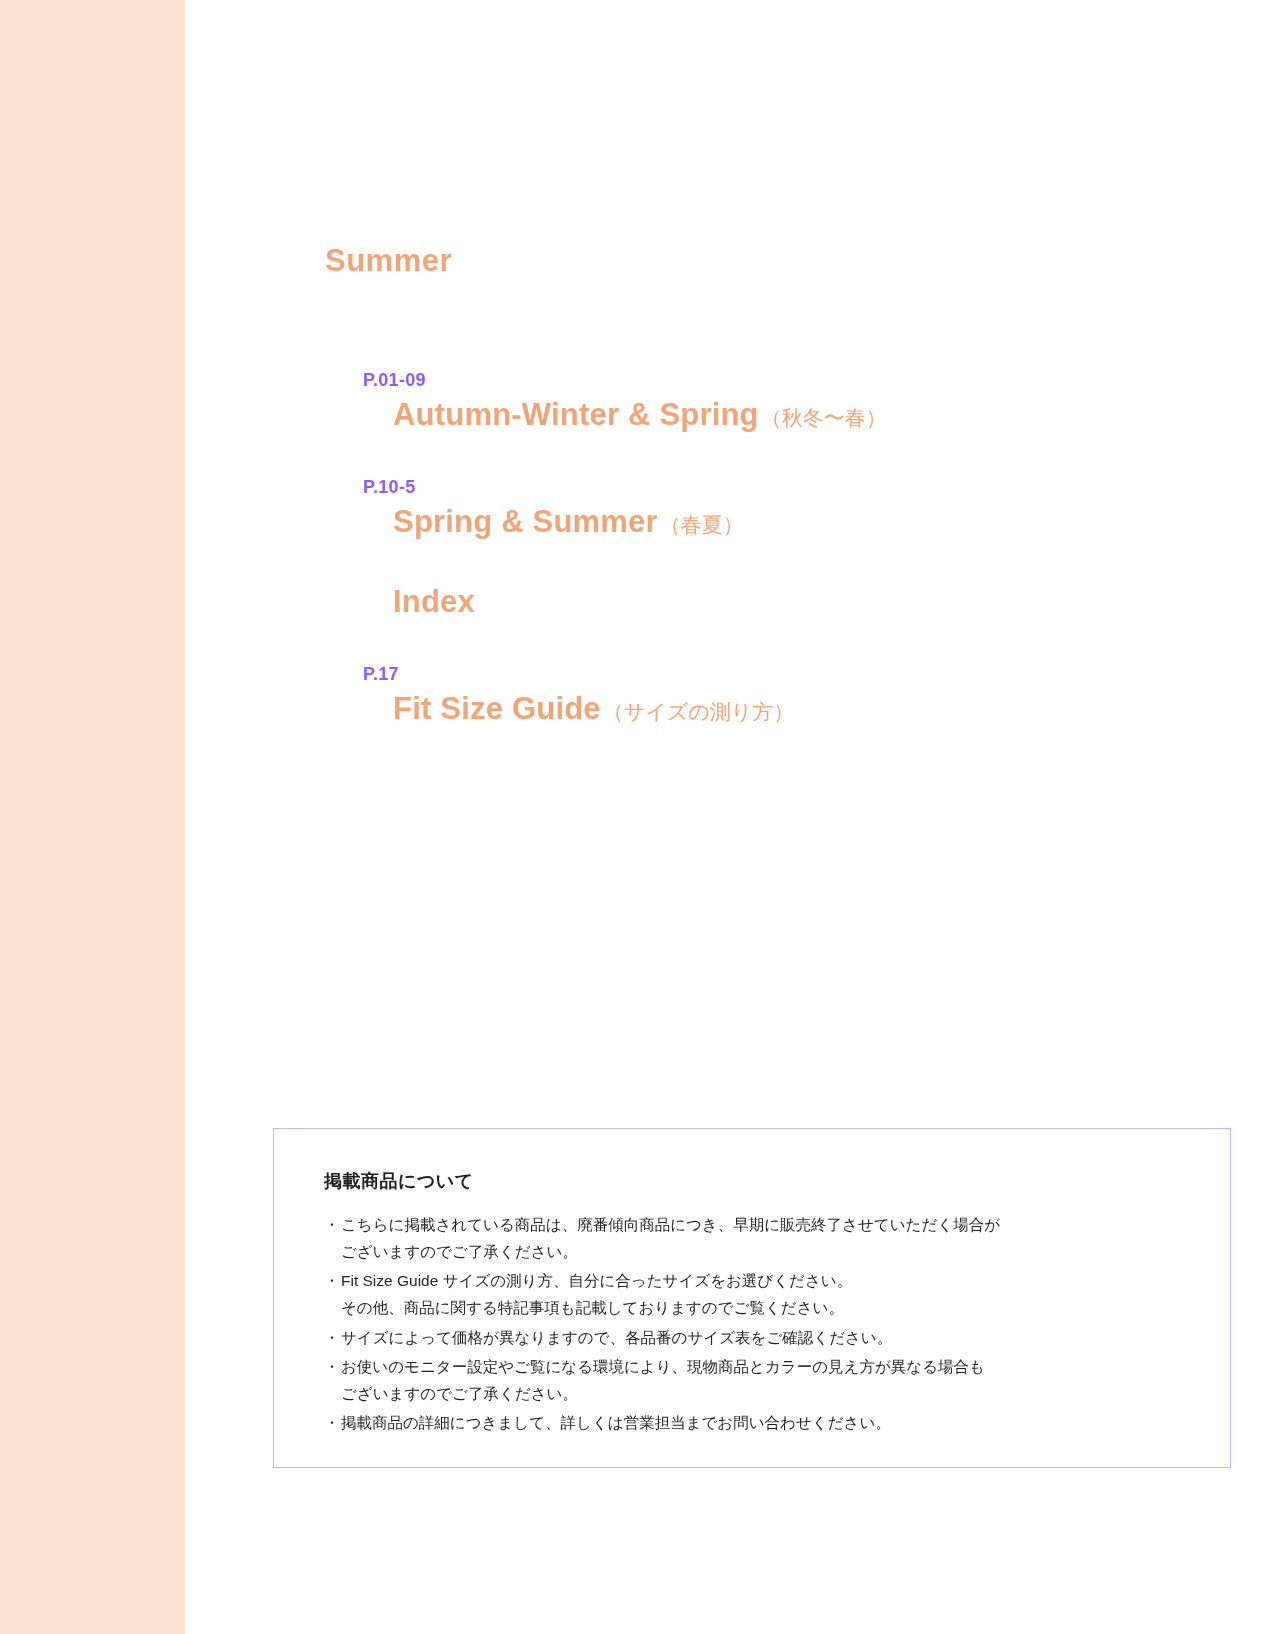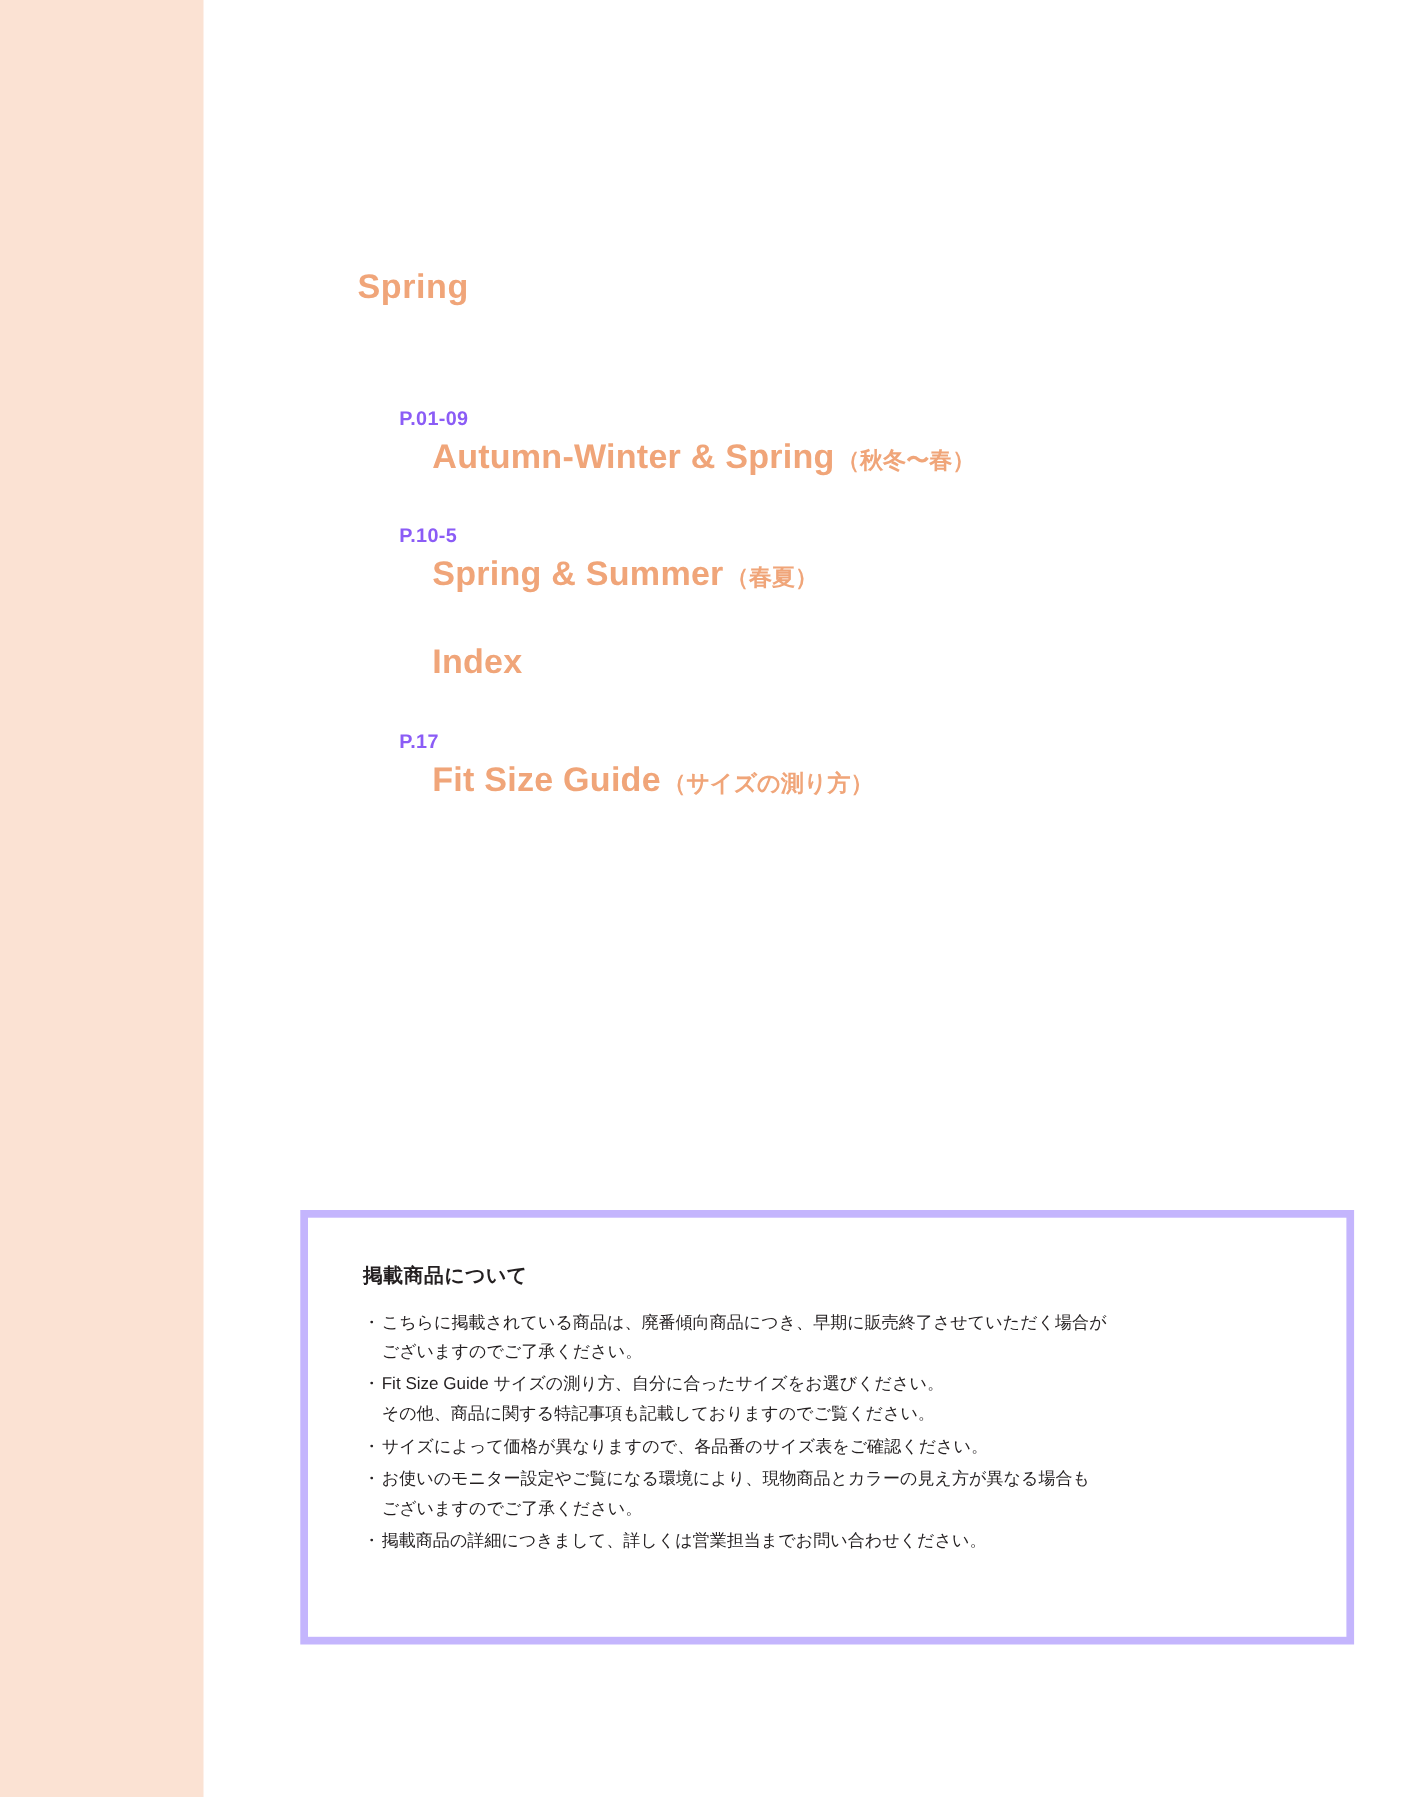--- a/index.html
+++ b/index.html
@@ -69,34 +69,34 @@
     white-space: nowrap;
   }
   .toc-en {
     font-size: 31px;
     font-weight: bold;
     color: #f0a579;
     letter-spacing: 0.2px;
   }
   .toc-jp {
     font-size: 21px;
-    font-weight: bold;
+    font-weight: normal;
     color: #f0a579;
     margin-left: 2px;
     text-align: center;
   }
 
   
   .notice {
     position: absolute;
     left: 88px;
-    top: 1100px;
+    top: 1128px;
     width: 958px;
-    height: 395px;
-    border: 7px solid #c4b5fd;
+    height: 340px;
+    border: 1px solid #c4b5fd;
     box-sizing: border-box;
     background: #ffffff;
   }
   .notice-title {
     position: absolute;
     left: 50px;
     top: 40px;
     font-size: 18px;
     font-weight: bold;
     color: #231f20;
@@ -129,21 +129,21 @@
 </style>
 </head>
 <body>
 
 <div class="page">
 
   <div class="left-band"></div>
 
   <div class="content">
 
-    <div class="index-title">Spring</div>
+    <div class="index-title">Summer</div>
 
     <div class="toc">
 
       <div class="toc-entry">
         <div class="toc-pages">P.01-09</div>
         <div class="toc-line">
           <span class="toc-en">Autumn-Winter &amp; Spring</span><span class="toc-jp">（秋冬〜春）</span>
         </div>
       </div>
 

